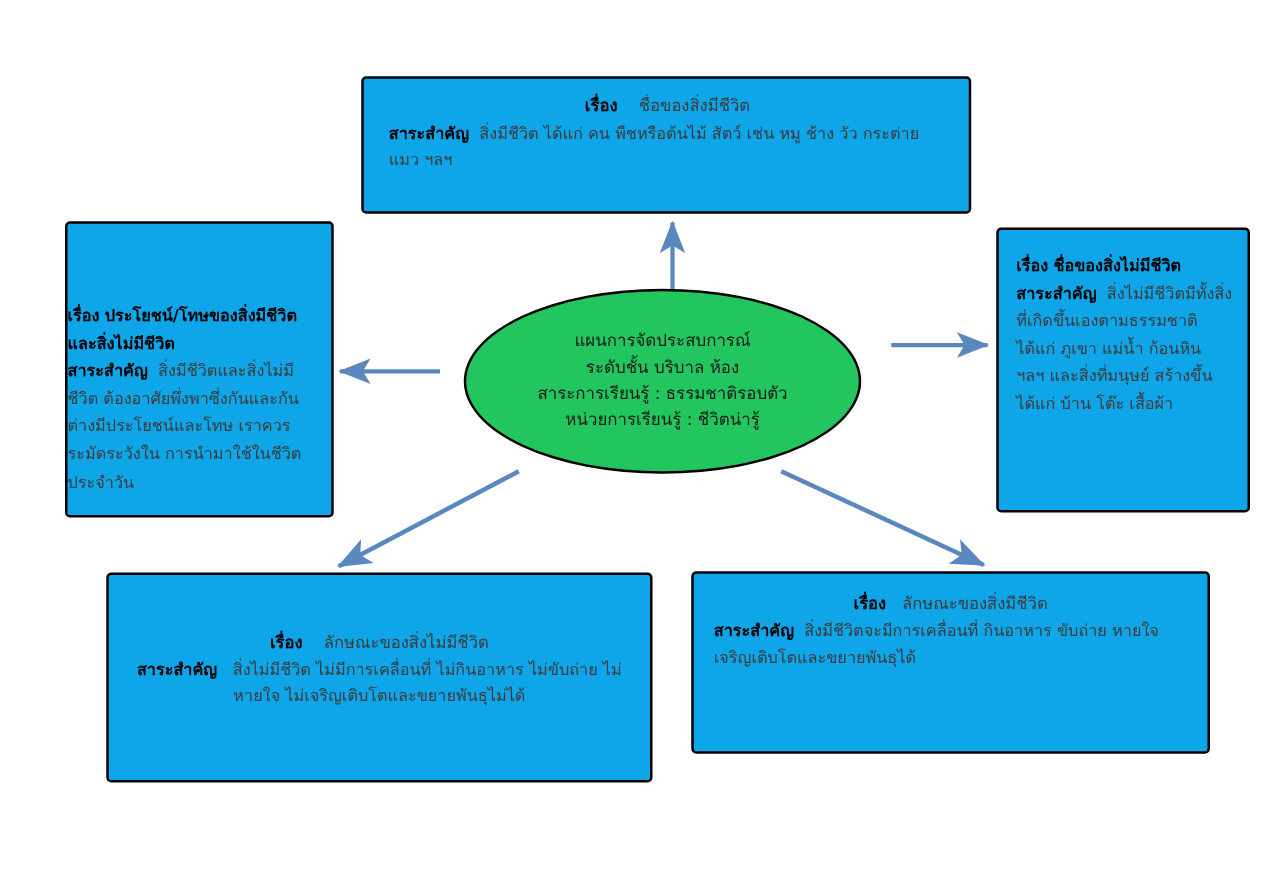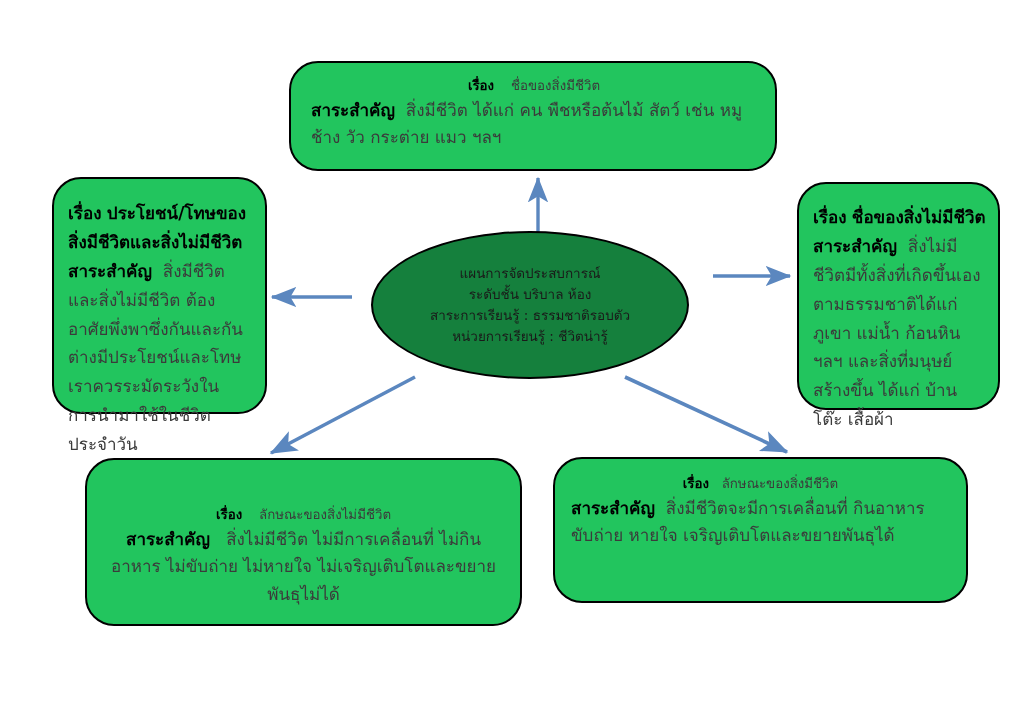--- a/index.html
+++ b/index.html
@@ -21,33 +21,33 @@
     position: absolute;
     left: 0;
     top: 0;
     width: 1024px;
     height: 701px;
     pointer-events: none;
   }
   .node {
     position: absolute;
     box-sizing: border-box;
-    background: #22c55e;
+    background: #0ea5e9;
     border: 2.2px solid #000000;
-    border-radius: 29px;
+    border-radius: 4px;
     color: #000000;
   }
   .node .body {
     padding: 0;
     margin: 0;
   }
   .center-oval {
     position: absolute;
     box-sizing: border-box;
-    background: #15803d;
+    background: #22c55e;
     border: 2.4px solid #000000;
     border-radius: 50%;
     display: flex;
     flex-direction: column;
     align-items: center;
     justify-content: center;
     text-align: center;
     z-index: 3;
   }
   .center-oval .line {
@@ -62,21 +62,21 @@
     color: #000000;
   }
   .txt {
     font-weight: normal;
     color: #3b3b3b;
   }
   p.para {
     margin: 0;
     padding: 0;
     line-height: 1.62;
-    font-size: 17px;
+    font-size: 13px;
   }
   
   #node-top {
     left: 289px;
     top: 61px;
     width: 488px;
     height: 110px;
     z-index: 4;
   }
   #node-top .body {
@@ -93,22 +93,23 @@
   }
   
   #node-left {
     left: 52px;
     top: 177px;
     width: 215px;
     height: 237px;
     z-index: 4;
   }
   #node-left .body {
-    padding: 20px 13px 0 14px;
-    text-align: left;
+    padding: 20px 13px 0 0;
+    text-align: left;
+    margin-top: 44px;
   }
   #node-left .para { line-height: 1.70; }
   
   #node-right {
     left: 797px;
     top: 182px;
     width: 203px;
     height: 228px;
     z-index: 4;
   }

